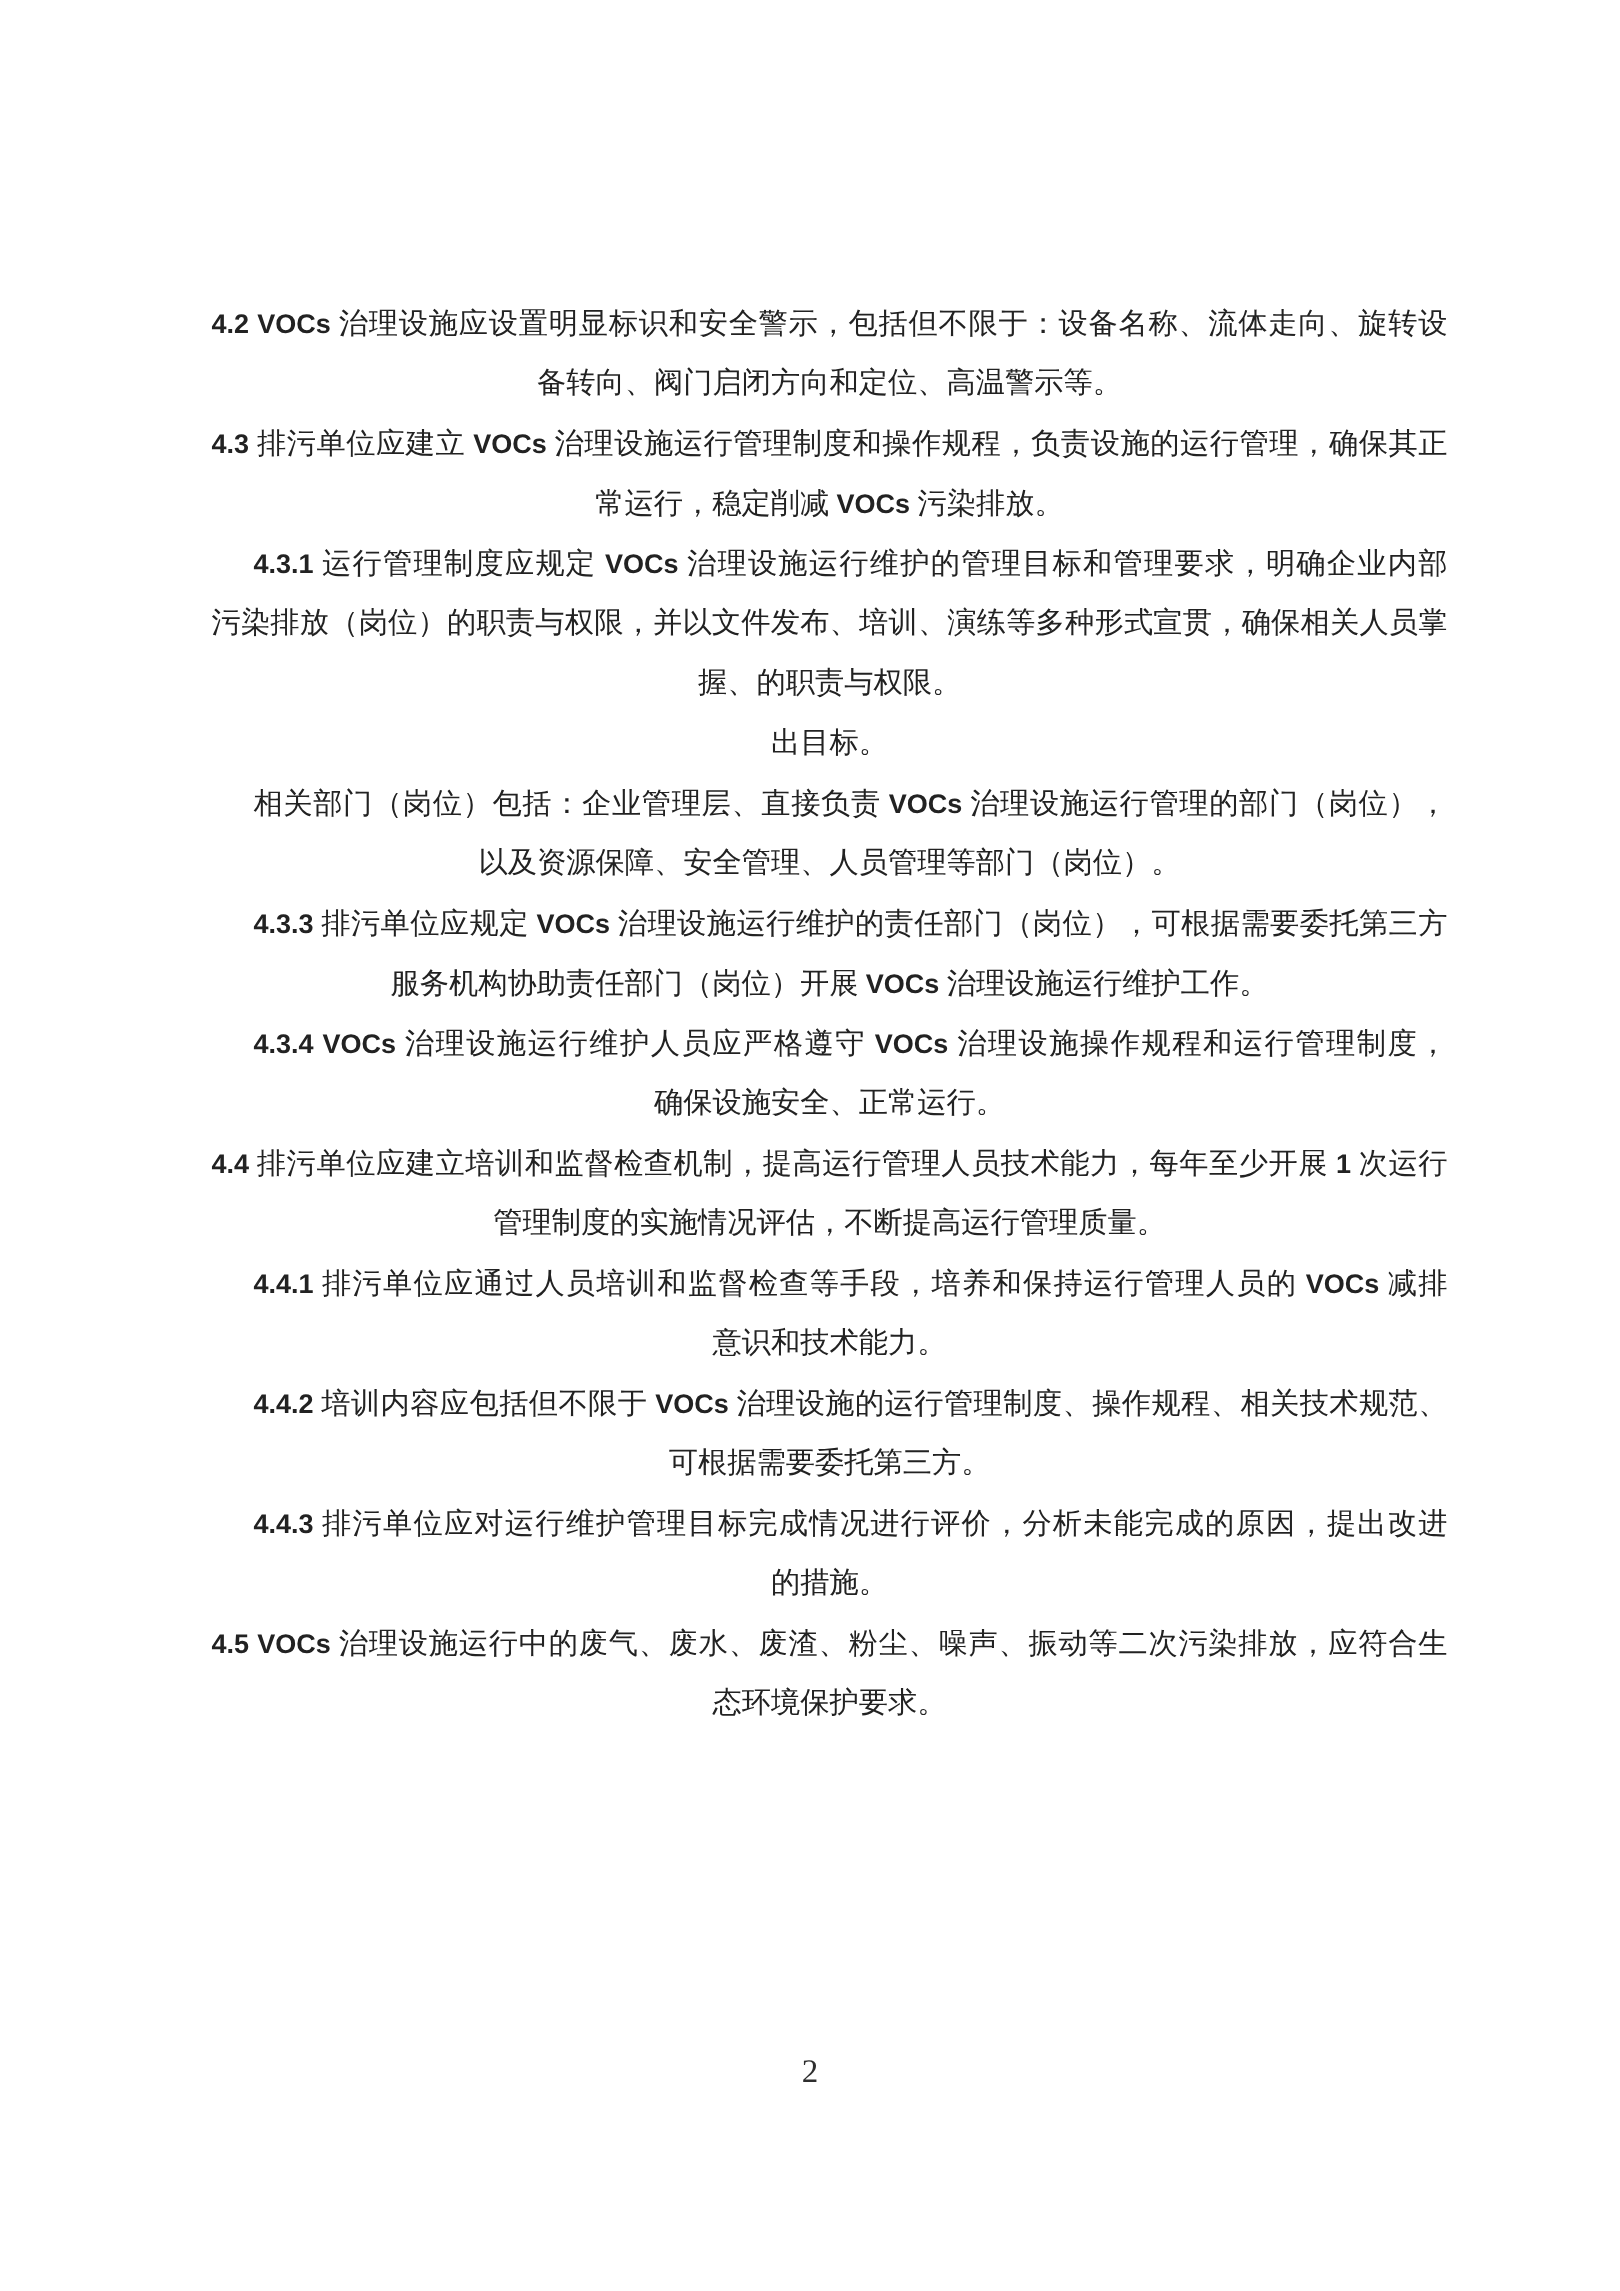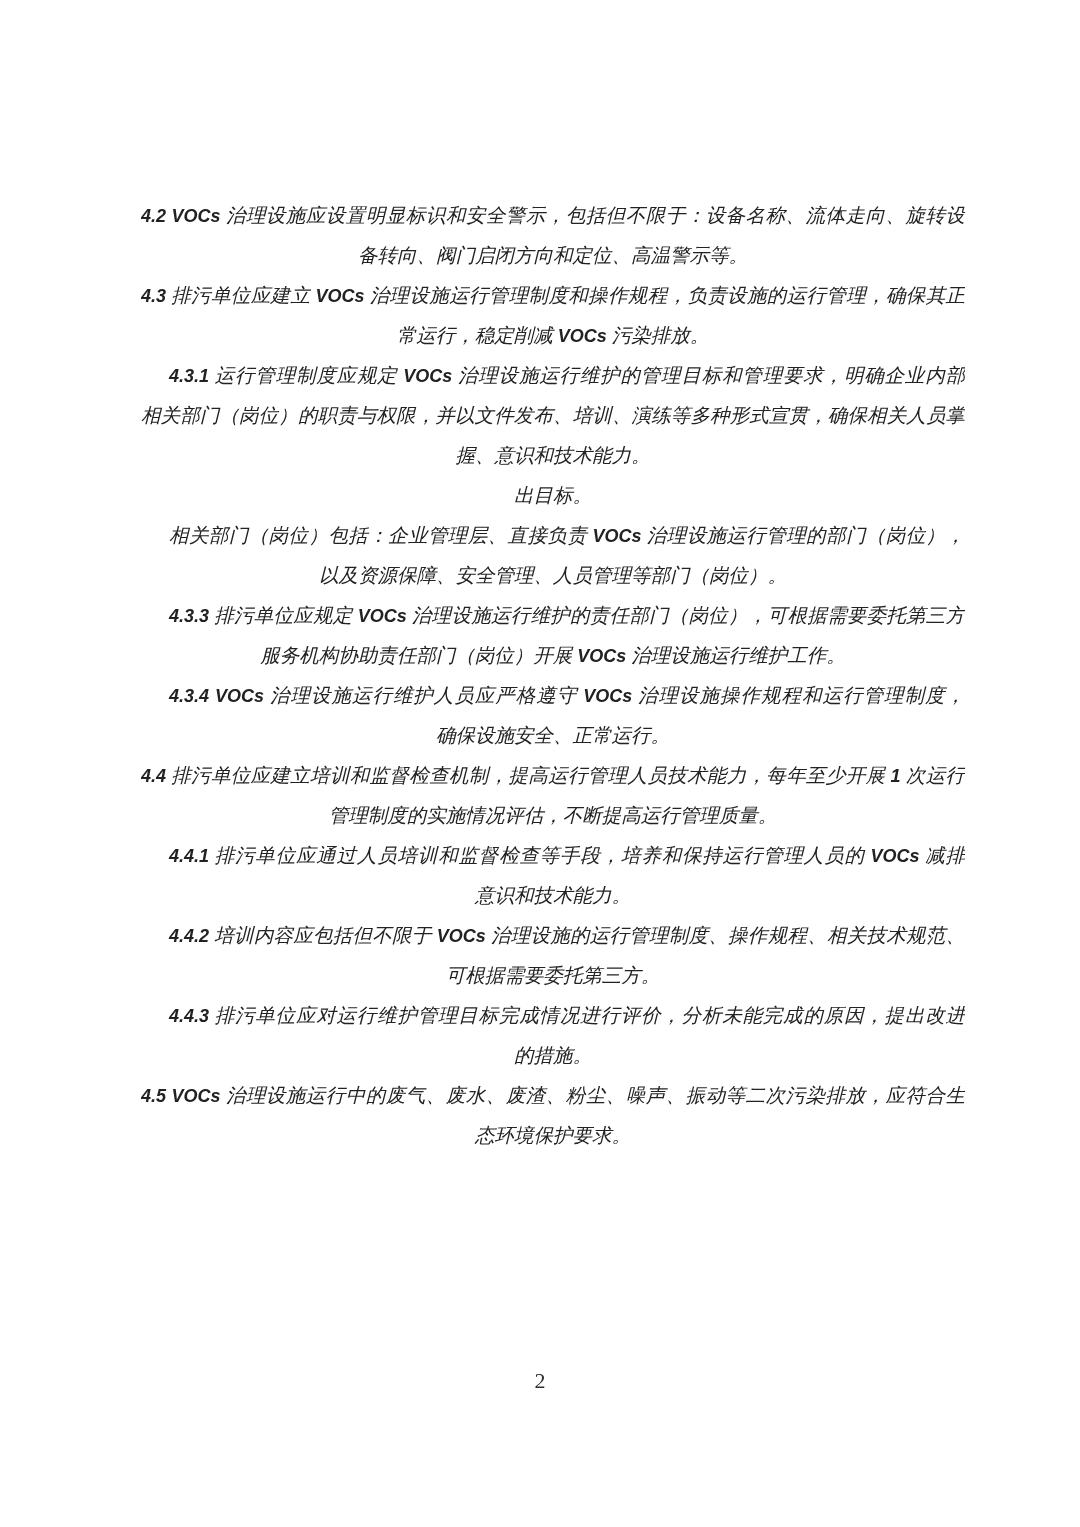--- a/index.html
+++ b/index.html
@@ -9,21 +9,21 @@
     font-family: "Liberation Serif", "DejaVu Serif", serif;
     color: #222222;
     position: relative;
     overflow: hidden;
   }
   .text-block {
     position: absolute;
     left: 141px; top: 196px;
     width: 824px;
   }
-  .paragraph { margin: 0; padding: 0; font-style: italic; }
+  .paragraph { margin: 0; padding: 0; }
   .line {
     height: 40px;
     line-height: 40px;
     font-size: 19.5px;
     overflow: hidden;
     text-align: center;
     color: #222222;
   }
   
   .line.fill {
@@ -54,22 +54,22 @@
     <div class="paragraph">
       <div class="line fill"><span class="latin">4.2 VOCs</span> 治理设施应设置明显标识和安全警示，包括但不限于：设备名称、流体走向、旋转设</div>
       <div class="line">备转向、阀门启闭方向和定位、高温警示等。</div>
     </div>
     <div class="paragraph">
       <div class="line fill"><span class="latin">4.3</span> 排污单位应建立 <span class="latin">VOCs</span> 治理设施运行管理制度和操作规程，负责设施的运行管理，确保其正</div>
       <div class="line">常运行，稳定削减 <span class="latin">VOCs</span> 污染排放。</div>
     </div>
     <div class="paragraph">
       <div class="line fill indent"><span class="latin">4.3.1</span> 运行管理制度应规定 <span class="latin">VOCs</span> 治理设施运行维护的管理目标和管理要求，明确企业内部</div>
-      <div class="line fill">相关部门（岗位）的职责与权限，并以文件发布、培训、演练等多种形式宣贯，确保相关人员掌</div>
-      <div class="line">握、意识和技术能力。</div>
+      <div class="line fill">污染排放（岗位）的职责与权限，并以文件发布、培训、演练等多种形式宣贯，确保相关人员掌</div>
+      <div class="line">握、的职责与权限。</div>
     </div>
     <div class="paragraph">
       <div class="line">出目标。</div>
     </div>
     <div class="paragraph">
       <div class="line fill indent">相关部门（岗位）包括：企业管理层、直接负责 <span class="latin">VOCs</span> 治理设施运行管理的部门（岗位），</div>
       <div class="line">以及资源保障、安全管理、人员管理等部门（岗位）。</div>
     </div>
     <div class="paragraph">
       <div class="line fill indent"><span class="latin">4.3.3</span> 排污单位应规定 <span class="latin">VOCs</span> 治理设施运行维护的责任部门（岗位），可根据需要委托第三方</div>

